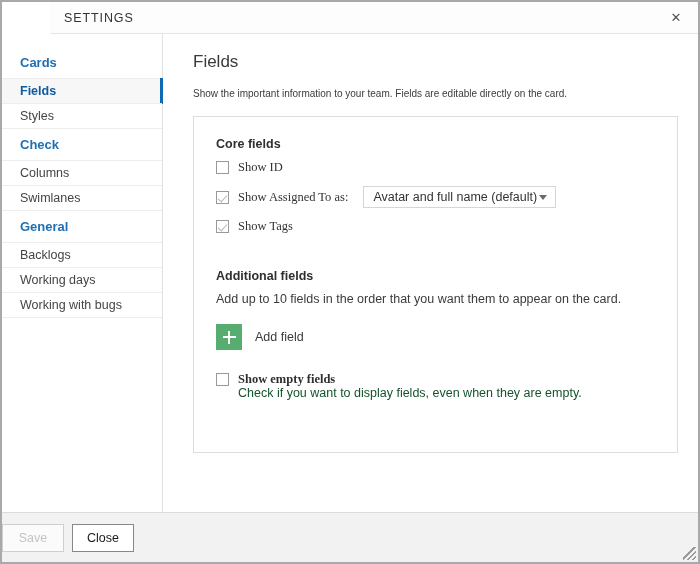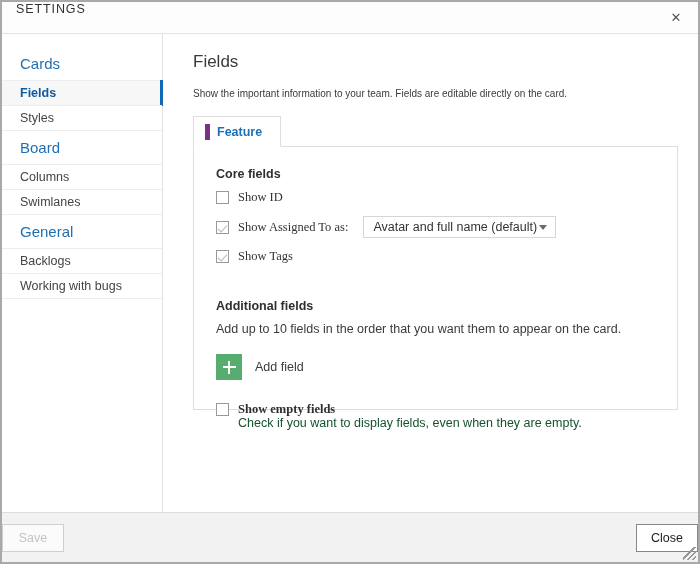--- a/index.html
+++ b/index.html
@@ -26,22 +26,23 @@
     flex-direction: column;
   }
 
   
   .titlebar {
     height: 31px;
     min-height: 31px;
     background: #fdfdfd;
     border-bottom: 1px solid #e4e4e4;
     display: flex;
-    align-items: flex-start;
-    position: relative;
+    align-items: center;
+    position: relative;
+    margin-left: 48px;
   }
   .titlebar-text {
     font-size: 12.5px;
     letter-spacing: 0.9px;
     color: #333333;
     padding-left: 14px;
   }
   .close-x {
     position: absolute;
     right: 0; top: 0;
@@ -67,24 +68,24 @@
   
   .sidebar {
     width: 161px;
     min-width: 161px;
     border-right: 1px solid #e1e1e1;
     box-sizing: border-box;
     background: #ffffff;
     padding-top: 13px;
   }
   .nav-group-title {
-    font-size: 15px;
+    font-size: 13px;
     color: #1f6fb4;
     padding: 8px 0 9px 18px;
-    font-weight: normal;
+    font-weight: bold;
   }
   .nav-item {
     font-size: 12.5px;
     color: #444444;
     padding: 6px 0 6px 18px;
     border-top: 1px solid #ededed;
     border-bottom: 1px solid #ededed;
     margin-top: -1px;
     position: relative;
     cursor: pointer;
@@ -155,21 +156,21 @@
   }
   .tab-label {
     font-size: 12.5px;
     font-weight: bold;
     color: #1a71b8;
   }
 
   .tabpanel {
     border: 1px solid #dddddd;
     box-sizing: border-box;
-    height: 264px;
+    height: 337px;
     padding: 20px 14px 0 22px;
     background: #ffffff;
     position: relative;
   }
 
   .section-head {
     font-size: 12.5px;
     font-weight: bold;
     color: #2f2f2f;
     margin: 0 0 9px 0;
@@ -289,22 +290,23 @@
   }
 
   
   .footer {
     height: 49px;
     min-height: 49px;
     background: #f2f2f2;
     border-top: 1px solid #dcdcdc;
     display: flex;
     align-items: center;
-    justify-content: space-between;
+    justify-content: flex-start;
     gap: 8px;
+    padding-right: 19px;
     position: relative;
   }
   .btn {
     height: 28px;
     min-width: 62px;
     box-sizing: border-box;
     border: 1px solid #cfcfcf;
     background: #fbfbfb;
     font-size: 12.5px;
     color: #c4c4c4;
@@ -348,47 +350,44 @@
     <div class="sidebar">
 
       <div class="nav-group-title">Cards</div>
       <div class="nav-item selected">
         <span>Fields</span>
       </div>
       <div class="nav-item">
         <span>Styles</span>
       </div>
 
-      <div class="nav-group-title">Board</div>
+      <div class="nav-group-title">Check</div>
       <div class="nav-item">
         <span>Columns</span>
       </div>
       <div class="nav-item">
         <span>Swimlanes</span>
       </div>
 
       <div class="nav-group-title">General</div>
       <div class="nav-item">
         <span>Backlogs</span>
+      </div>
+      <div class="nav-item">
+        <span>Working days</span>
       </div>
       <div class="nav-item">
         <span>Working with bugs</span>
       </div>
     </div>
 
     <div class="content">
       <h1 class="page-title">Fields</h1>
       <p class="page-desc">Show the important information to your team. Fields are editable directly on the card.</p>
 
-      <div class="tabstrip">
-        <div class="tab">
-          <span class="tab-accent"></span>
-          <span class="tab-label">Feature</span>
-        </div>
-      </div>
 
       <div class="tabpanel">
 
         <div class="section-head">Core fields</div>
 
         <div class="check-row">
           <span class="checkbox"></span>
           <span class="check-label">Show ID</span>
         </div>
 

